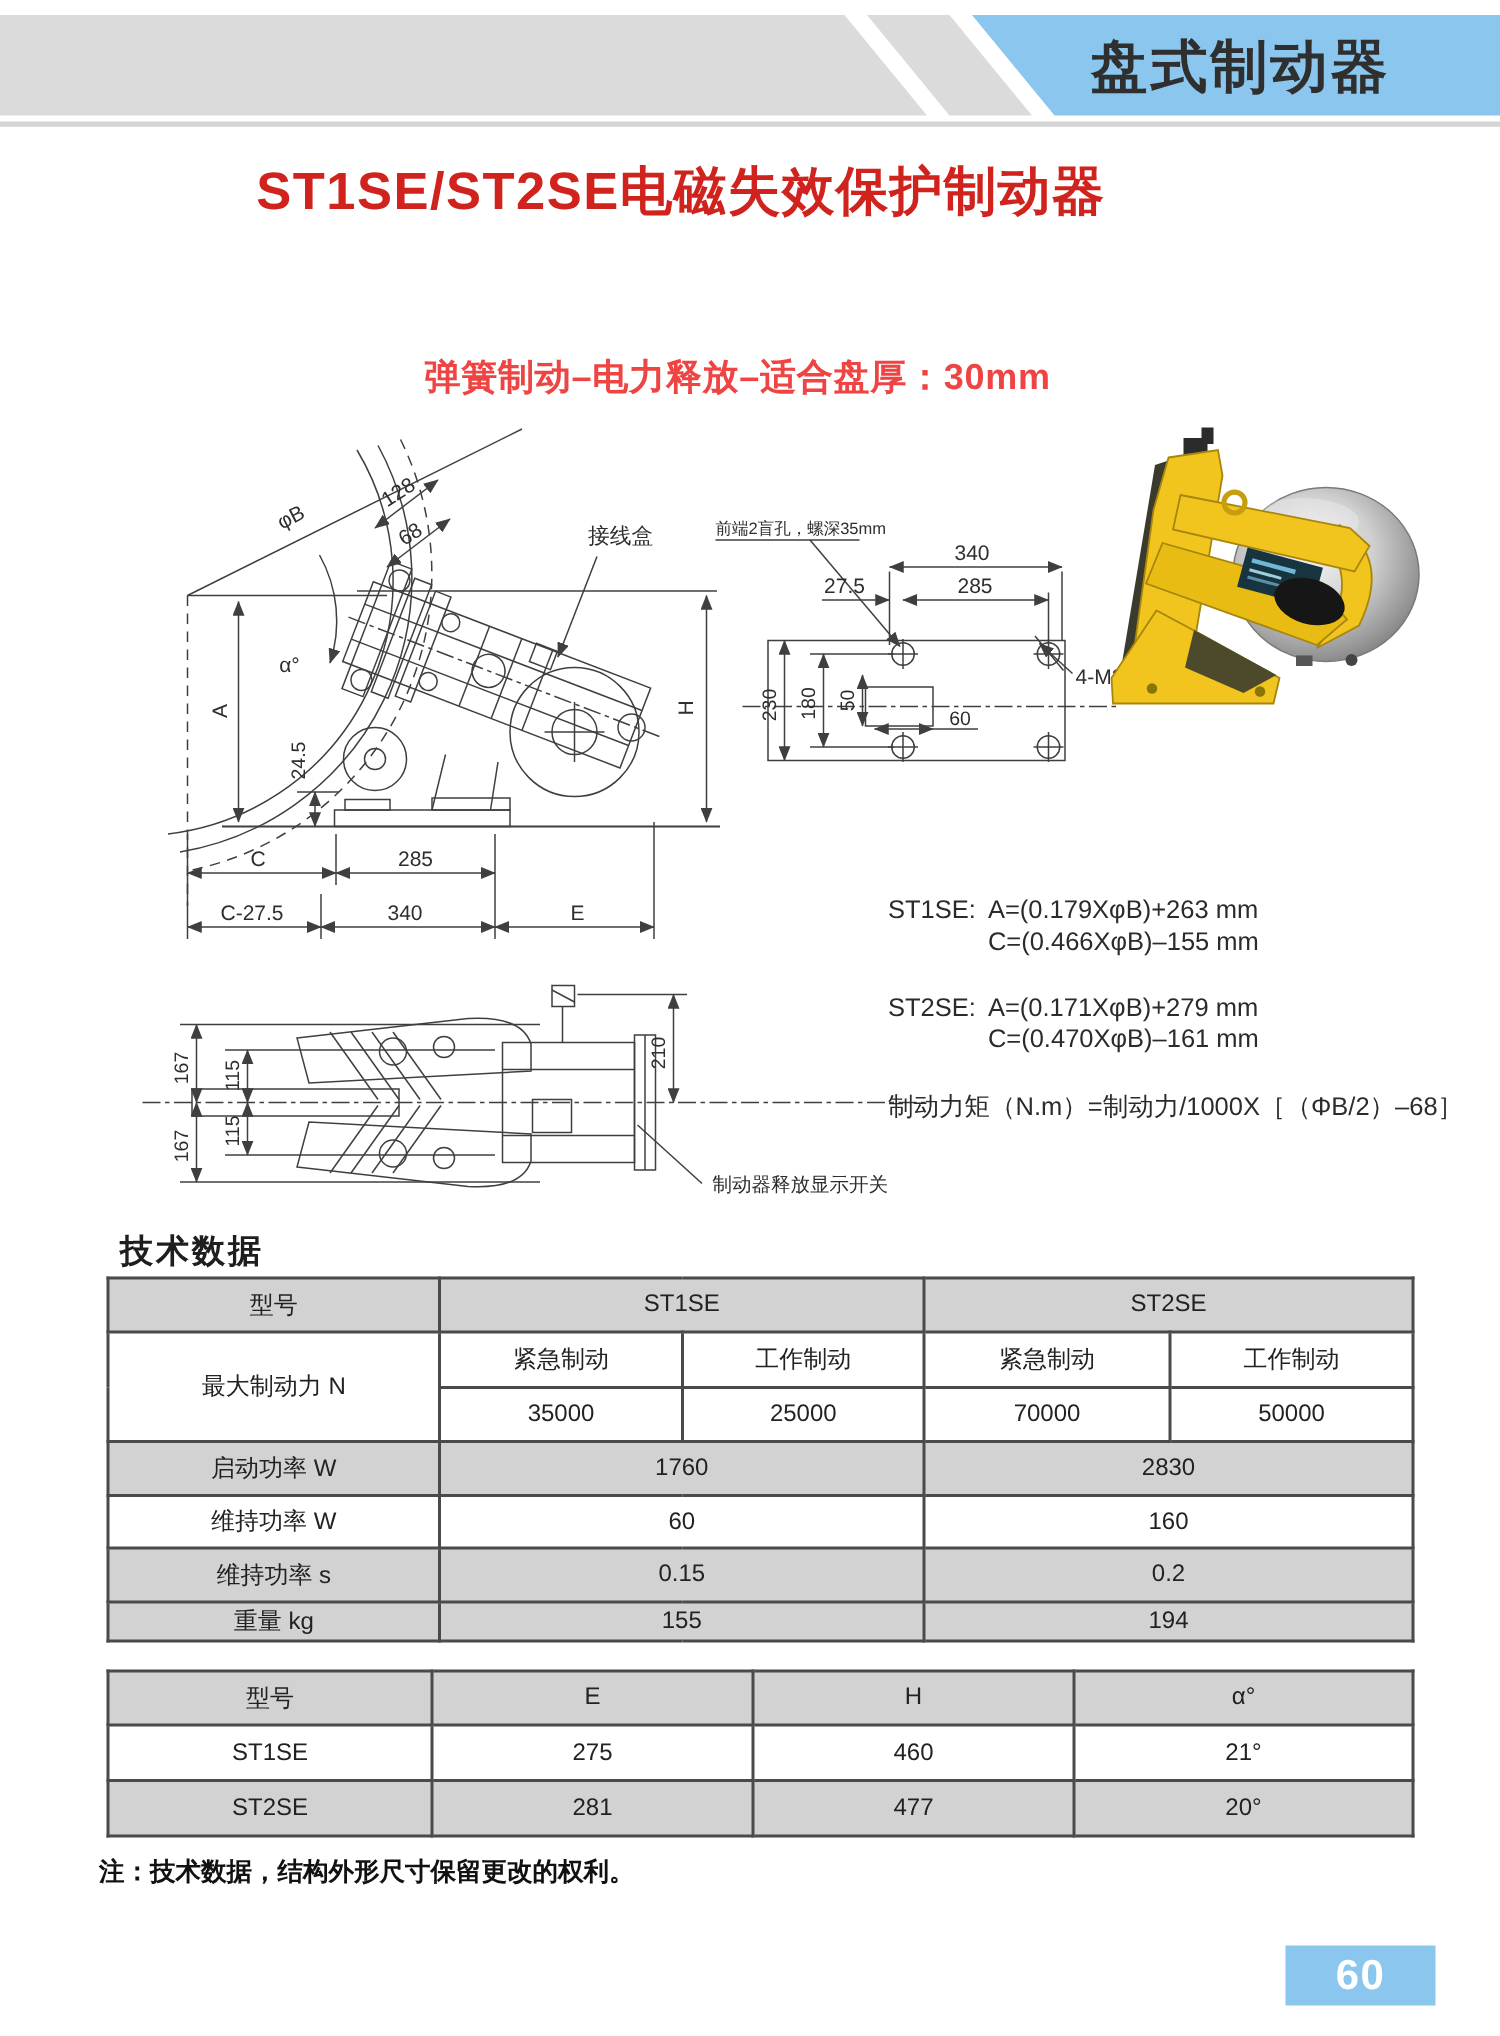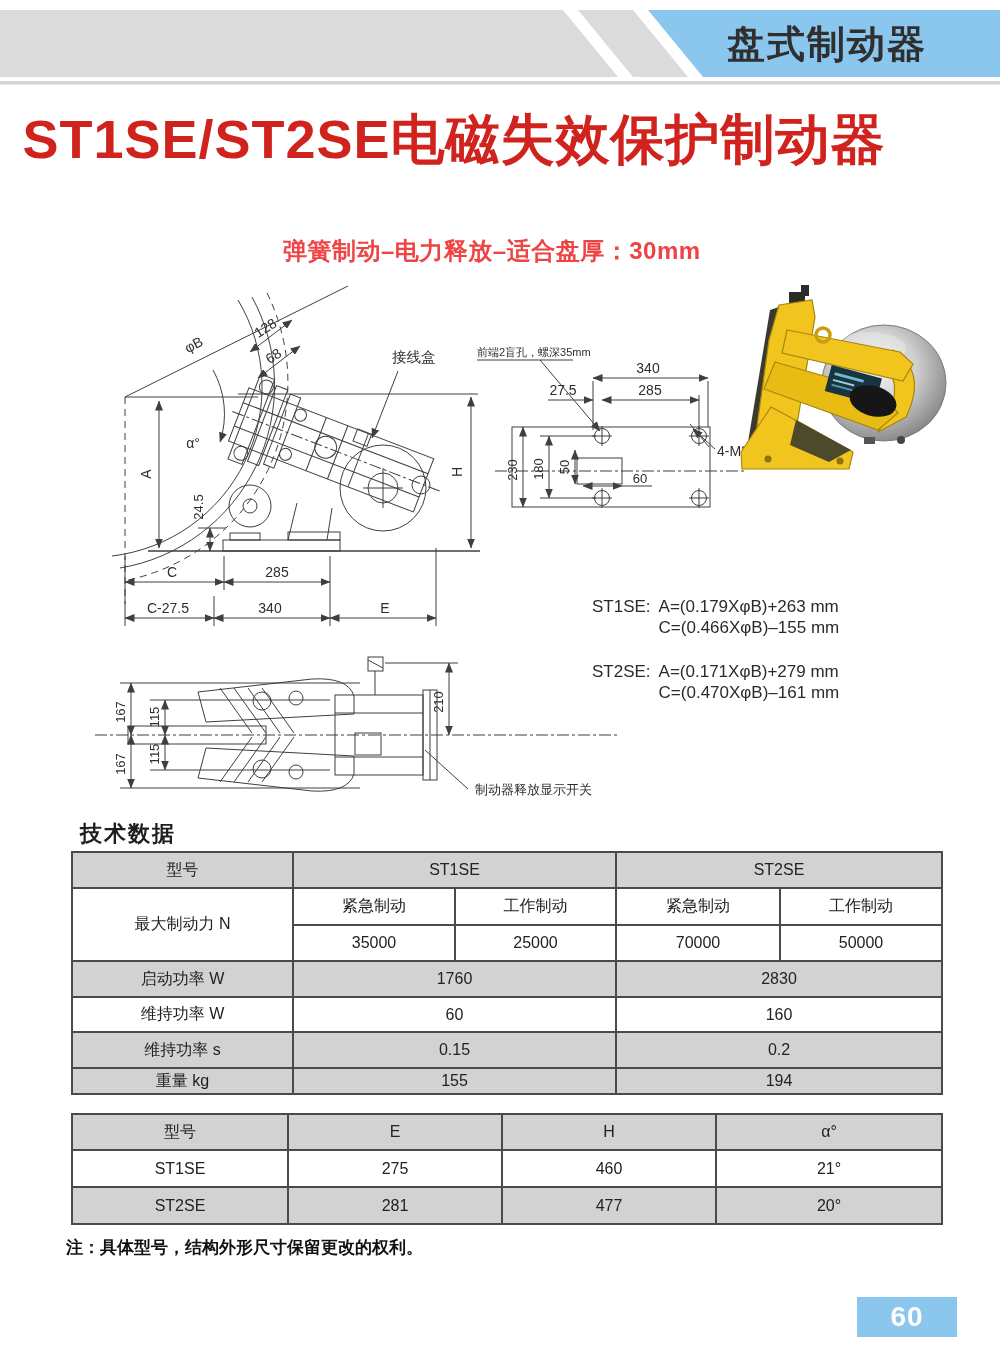--- a/index.html
+++ b/index.html
@@ -3,21 +3,21 @@
 <meta charset="utf-8">
 <style>
   html,body{margin:0;padding:0;background:#888;}
   .page{position:relative;width:1000px;height:1357px;background:#ffffff;margin:0 auto;
         font-family:"Liberation Sans",sans-serif;overflow:hidden;}
   
   #hdrsvg{position:absolute;top:0;left:0;}
   .hdr-text{font-family:"Liberation Sans",sans-serif;font-weight:bold;fill:#2f2f2f;letter-spacing:2px;}
   
   .doc-title{position:absolute;left:0;top:104px;width:908px;text-align:center;
-             color:var(--red,#D0231E);font-size:54px;font-weight:bold;letter-spacing:1px;}
+             color:var(--red,#D0231E);font-size:35px;font-weight:bold;letter-spacing:1px;}
   .doc-subtitle{position:absolute;left:283px;top:235px;font-size:24px;font-weight:bold;color:#ef4444;letter-spacing:0.5px;}
   
   #drawsvg{position:absolute;left:0;top:278px;}
   .ln{fill:none;stroke:#3f3f3f;stroke-width:1;}
   .ln2{fill:none;stroke:#3f3f3f;stroke-width:1.4;}
   .dash{stroke-dasharray:7 5;}
   .dd{stroke-dasharray:12 3 3 3;}
   .dim{fill:none;stroke:#3f3f3f;stroke-width:1;marker-start:url(#ar);marker-end:url(#ar);}
   .dimE{fill:none;stroke:#3f3f3f;stroke-width:1;marker-end:url(#ar);}
   .dt{font-family:"Liberation Sans",sans-serif;font-size:14px;fill:#2e2e2e;}
@@ -299,20 +299,21 @@
   </div>
   <div class="formula" style="top:661px">
     <div class="fgrp">
       <span class="flbl">ST2SE:</span>
       <span>
         <div>A=(0.171XφB)+279  mm</div>
         <div>C=(0.470XφB)–161  mm</div>
       </span>
     </div>
   </div>
+  <div class="torque">制动力矩（N.m）=制动力/1000X［（ΦB/2）–68］</div>
 
   <div class="tech-heading">技术数据</div>
 
   <table class="spec t1">
     <colgroup>
         <col style="width:221px">
         <col style="width:162px">
         <col style="width:161px">
         <col style="width:164px">
         <col style="width:162px">
@@ -381,16 +382,16 @@
     </tr>
     <tr class="gray" style="height:37px">
       <td>ST2SE</td>
       <td>281</td>
       <td>477</td>
       <td>20°</td>
     </tr>
   </tbody>
     </table>
 
-  <div class="note">注：具体型号，结构外形尺寸保留更改的权利。</div>
+  <div class="note">注：技术数据，结构外形尺寸保留更改的权利。</div>
   <div class="pagenum">60</div>
 
 </div>
 
 </body></html>

